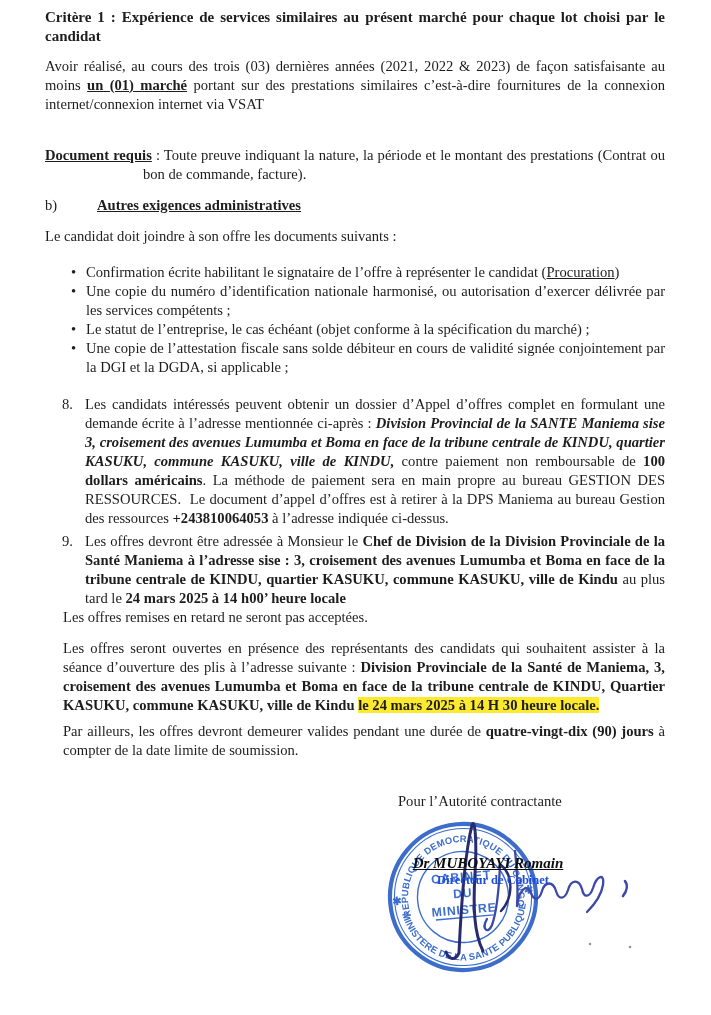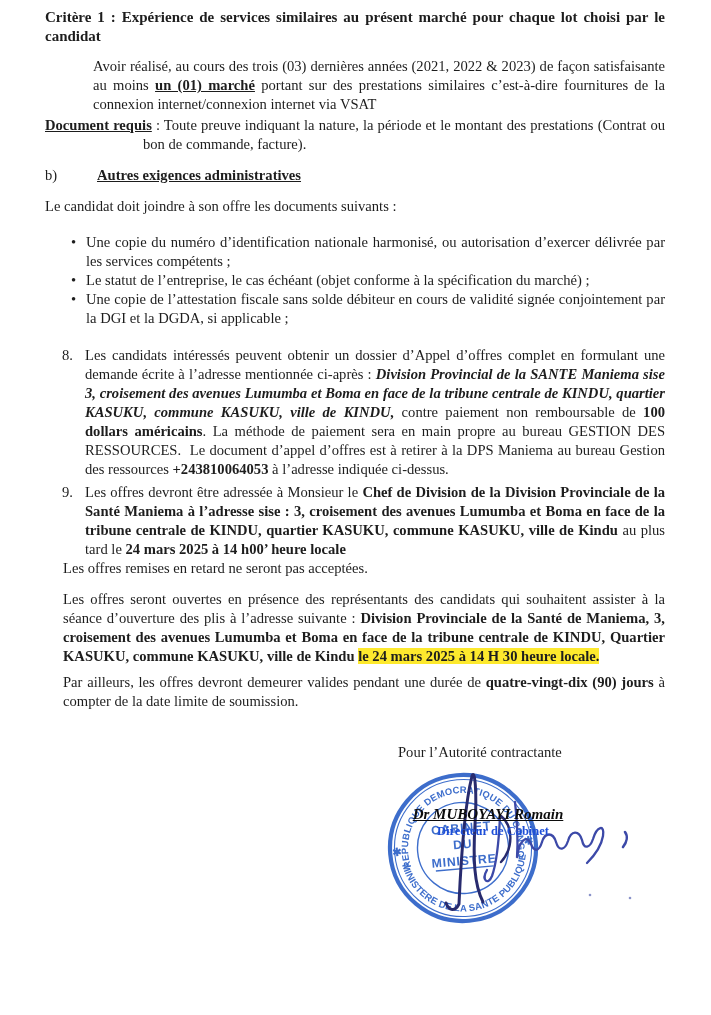--- a/index.html
+++ b/index.html
@@ -11,22 +11,22 @@
     box-sizing:border-box;width:711px;height:895px;
     padding:8px 46px 0 45px;
     font-size:14.6px;line-height:19px;text-align:justify;
   }
   p{margin:0;}
   .b{font-weight:bold;}
   .i{font-style:italic;}
   .u{text-decoration:underline;}
   .hl{background:var(--hl,#fde92d);}
   .title{font-weight:bold;font-size:15px;}
-  .m-avoir{margin-top:11px;margin-left:48px;}
-  .m-docreq{margin-top:2px;text-indent:-98px;padding-left:98px;}
+  .m-avoir{margin-top:11px;}
+  .m-docreq{margin-top:32px;text-indent:-98px;padding-left:98px;}
   .bhead{margin-top:12px;display:flex;text-align:left;}
   .blabel{flex:0 0 52px;}
   .m-candidat{margin-top:12px;}
   ul.docs{list-style:none;margin:17px 0 0 25px;padding:0;}
   ul.docs li{position:relative;padding-left:16px;}
   ul.docs li::before{content:"\2022";position:absolute;left:1px;top:0;}
   .numitem{display:flex;margin-top:18px;}
   .num{flex:0 0 23px;margin-left:17px;}
   .numbody{flex:1;}
   .numitem.second{margin-top:4px;}
@@ -66,20 +66,21 @@
   <p class="m-docreq"><span class="b u">Document requis</span><span> : Toute preuve indiquant la nature, la période et le montant des prestations (Contrat ou bon de commande, facture).</span></p>
 
   <div class="bhead">
     <span class="blabel"><span>b)</span></span>
     <span><span class="b u">Autres exigences administratives</span></span>
   </div>
 
   <p class="m-candidat"><span>Le candidat doit joindre à son offre les documents suivants :</span></p>
 
   <ul class="docs">
+    <li><span>Confirmation écrite habilitant le signataire de l’offre à représenter le candidat (</span><span class="u">Procuration</span><span>)</span></li>
     <li><span>Une copie du numéro d’identification nationale harmonisé, ou autorisation d’exercer délivrée par les services compétents ;</span></li>
     <li><span>Le statut de l’entreprise, le cas échéant (objet conforme à la spécification du marché) ;</span></li>
     <li><span>Une copie de l’attestation fiscale sans solde débiteur en cours de validité signée conjointement par la DGI et la DGDA, si applicable ;</span></li>
   </ul>
 
   <div class="numitem">
     <span class="num">8.</span>
     <div class="numbody"><span>Les candidats intéressés peuvent obtenir un dossier d’Appel d’offres complet en formulant une demande écrite à l’adresse mentionnée ci-après : </span><span class="b i">Division Provincial de la SANTE Maniema sise 3, croisement des avenues Lumumba et Boma en face de la tribune centrale de KINDU, quartier KASUKU, commune KASUKU, ville de KINDU,</span><span> contre paiement non remboursable de </span><span class="b">100 dollars américains</span><span>. La méthode de paiement sera en main propre au bureau GESTION DES RESSOURCES.&nbsp; Le document d’appel d’offres est à retirer à la DPS Maniema au bureau Gestion des ressources </span><span class="b">+243810064053</span><span> à l’adresse indiquée ci-dessus.</span></div>
   </div>
 

